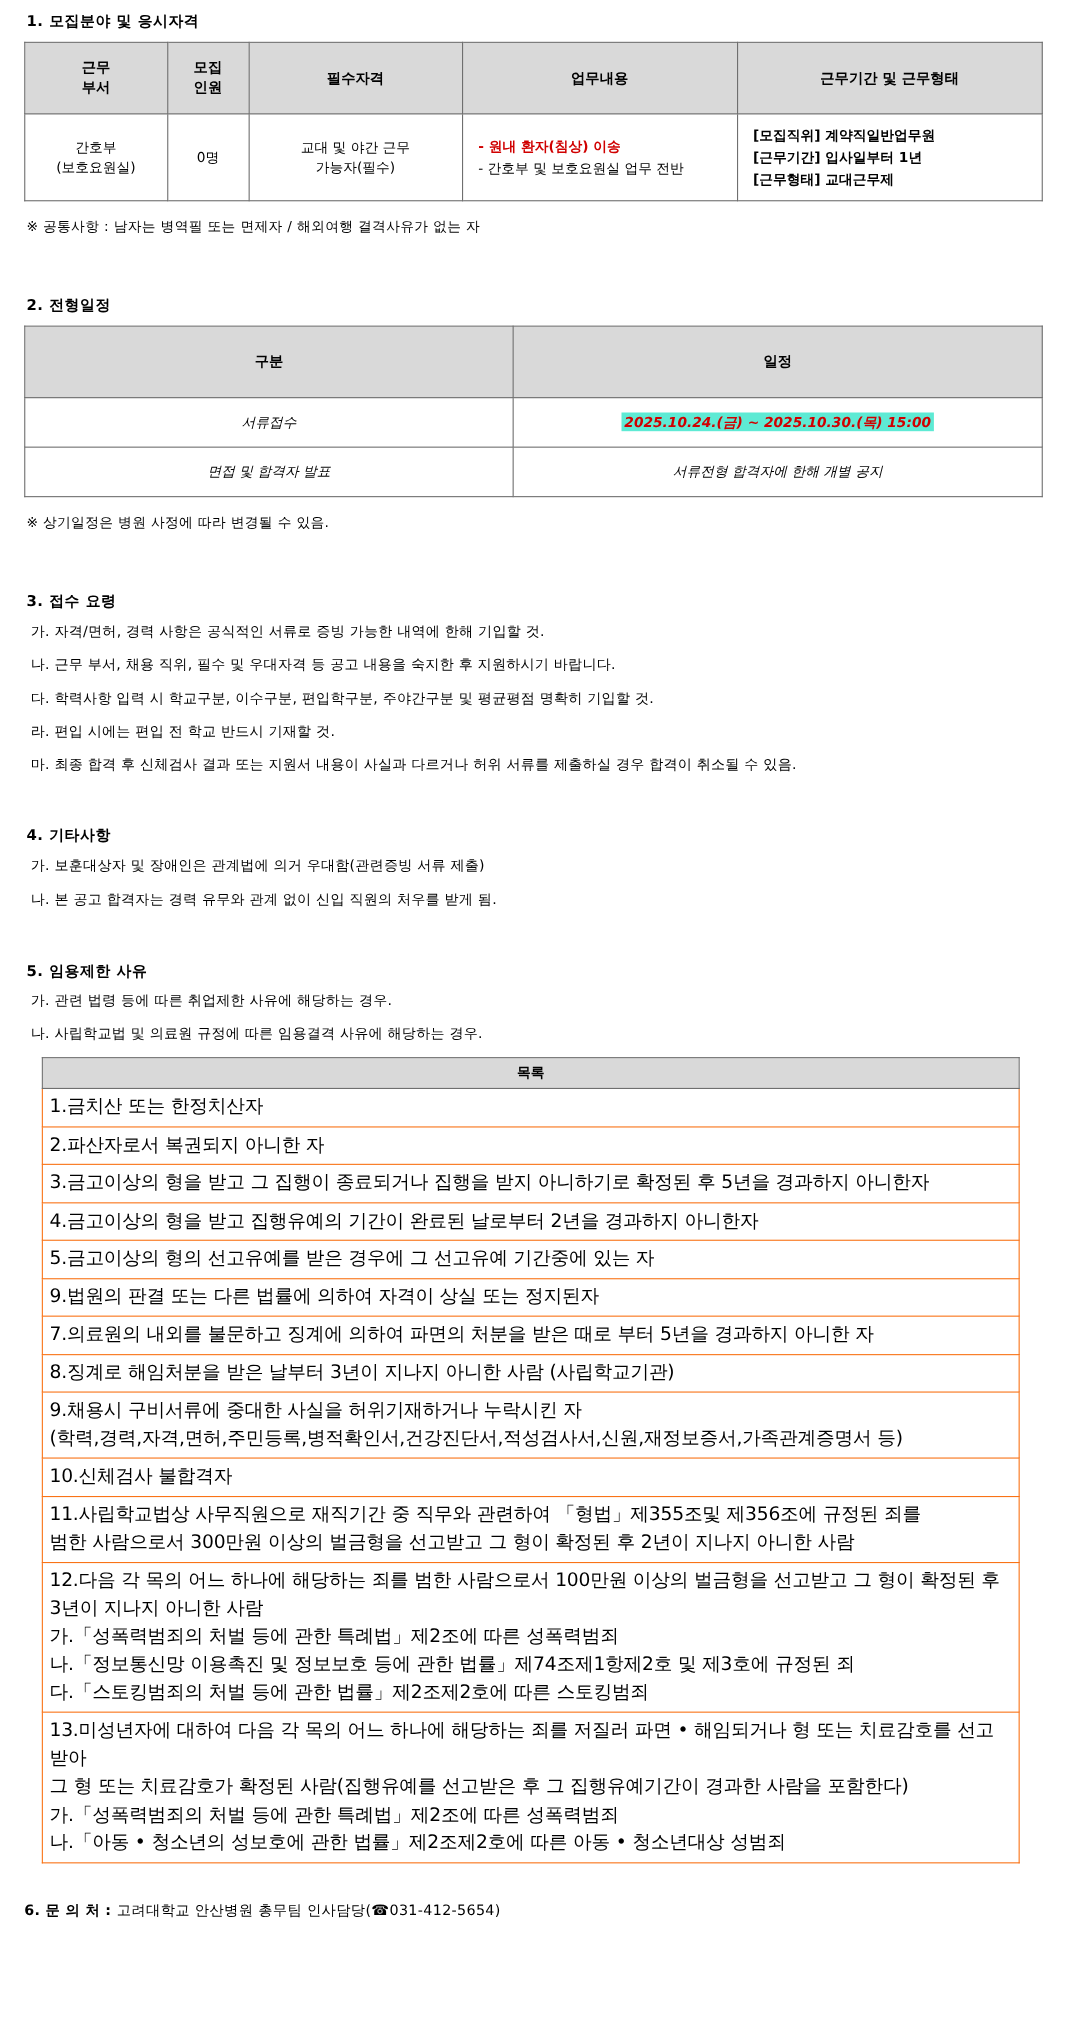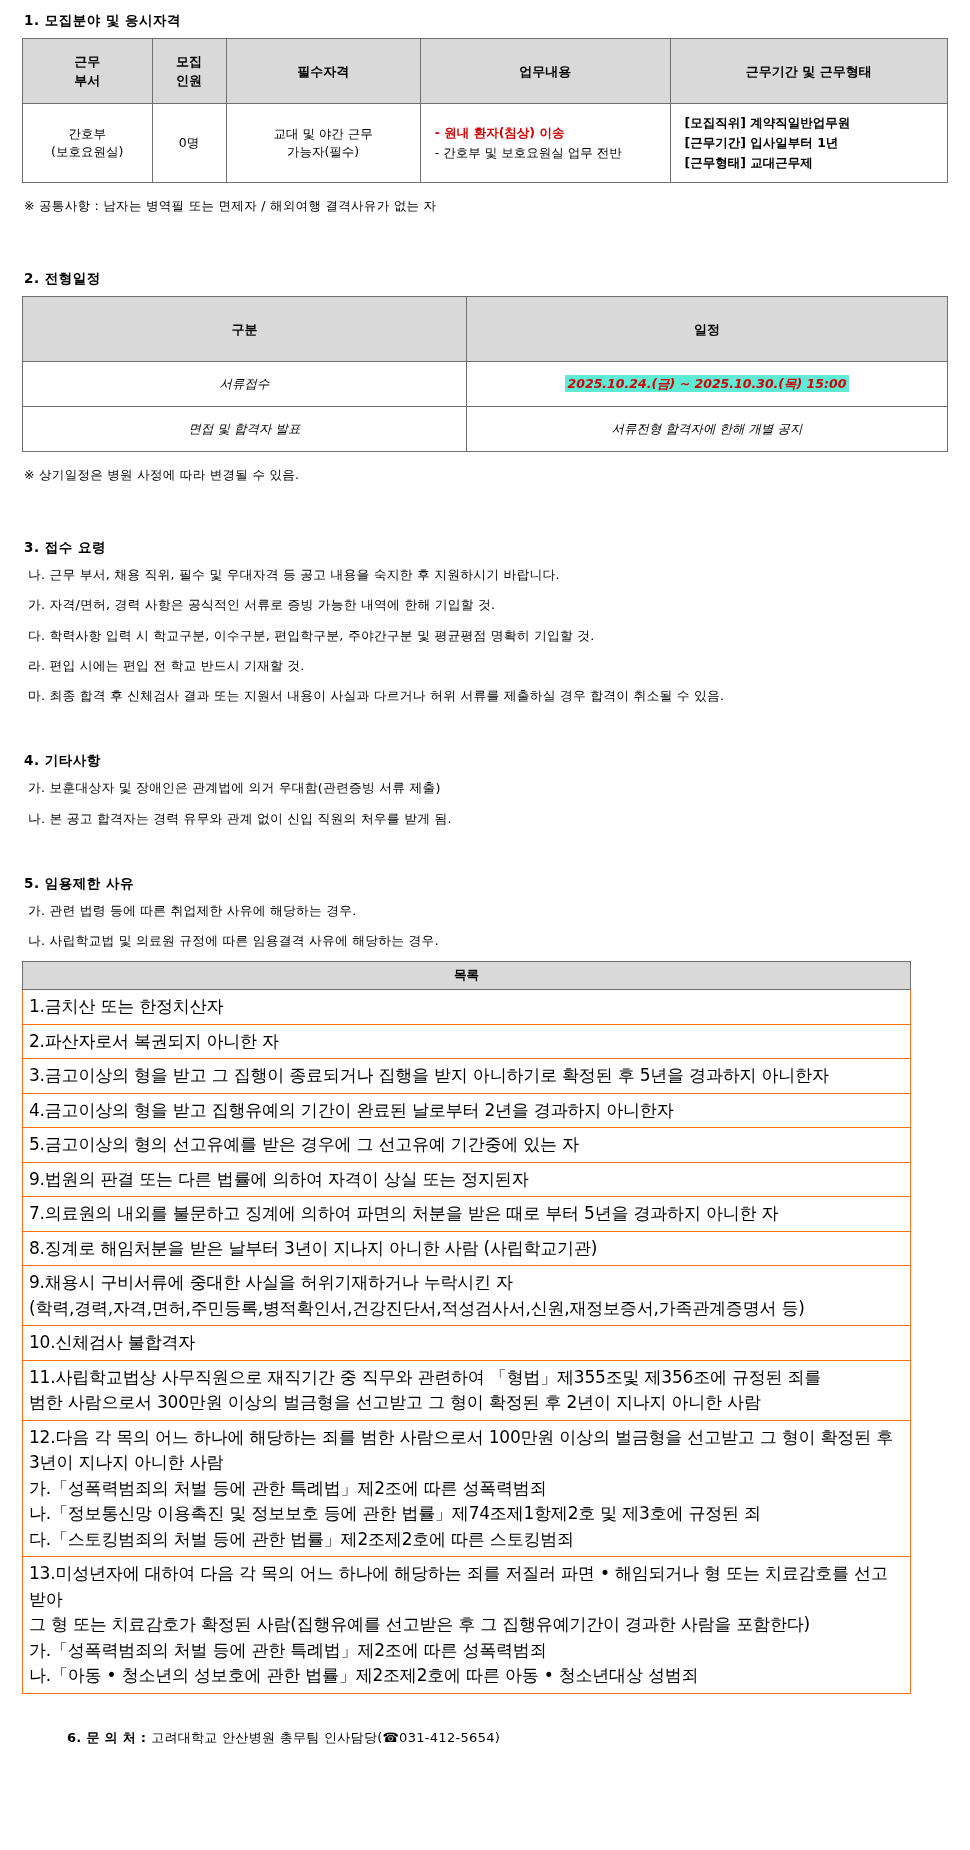--- a/index.html
+++ b/index.html
@@ -81,21 +81,21 @@
   }
   ul.items li {
     font-size: 12.8px;
     margin: 0 0 11px 6px;
     letter-spacing: 0.2px;
   }
 
   .list-table {
     border-collapse: collapse;
     width: 96%;
-    margin-left: 0;
+    margin-left: 16px;
     table-layout: fixed;
   }
   .list-table th {
     border: 1px solid #6f6f6f;
     background: #d9d9d9;
     text-align: center;
     font-weight: bold;
     font-size: 12.5px;
     padding: 4px;
   }
@@ -106,21 +106,20 @@
     line-height: 1.5;
     letter-spacing: -0.2px;
   }
   .list-table td .sub { display: block; }
 
   .contact {
     font-size: 13px;
     font-weight: bold;
     margin-top: 34px;
     letter-spacing: 0.3px;
-    margin-left: 45px;
   }
   .contact .norm { font-weight: normal; }
 </style>
 </head>
 <body>
 
 <div class="page">
 
   <div class="block">
     <div class="section-title">1. 모집분야 및 응시자격</div>
@@ -200,22 +199,22 @@
       </tbody>
     </table>
     <div class="note">※ 상기일정은 병원 사정에 따라 변경될 수 있음.</div>
   </div>
 
   <div class="spacer-lg"></div>
 
   <div class="block">
     <div class="section-title">3. 접수 요령</div>
     <ul class="items">
+      <li>가. 자격/면허, 경력 사항은 공식적인 서류로 증빙 가능한 내역에 한해 기입할 것.</li>
       <li>나. 근무 부서, 채용 직위, 필수 및 우대자격 등 공고 내용을 숙지한 후 지원하시기 바랍니다.</li>
-      <li>가. 자격/면허, 경력 사항은 공식적인 서류로 증빙 가능한 내역에 한해 기입할 것.</li>
       <li>다. 학력사항 입력 시 학교구분, 이수구분, 편입학구분, 주야간구분 및 평균평점 명확히 기입할 것.</li>
       <li>라. 편입 시에는 편입 전 학교 반드시 기재할 것.</li>
       <li>마. 최종 합격 후 신체검사 결과 또는 지원서 내용이 사실과 다르거나 허위 서류를 제출하실 경우 합격이 취소될 수 있음.</li>
     </ul>
   </div>
 
   <div class="spacer-md"></div>
 
   <div class="block">
     <div class="section-title">4. 기타사항</div>

